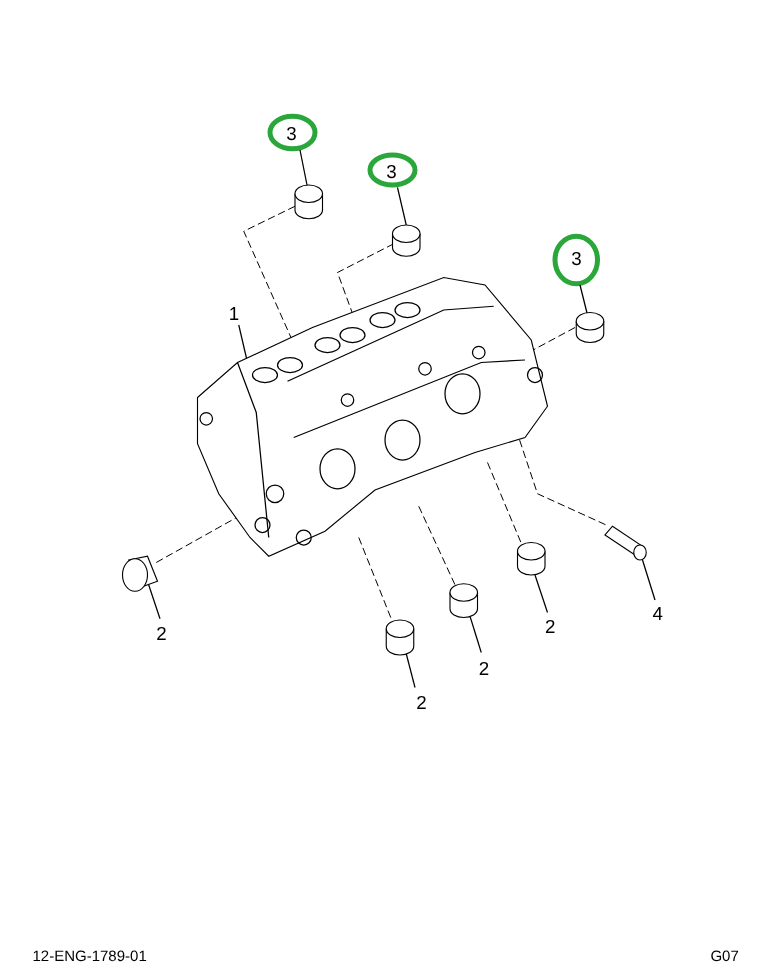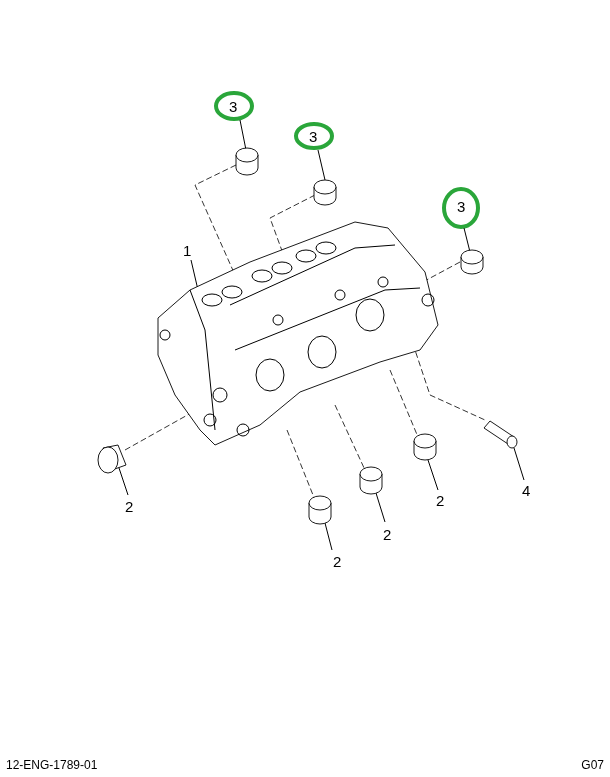--- a/index.html
+++ b/index.html
@@ -1,19 +1,19 @@
 <!DOCTYPE html>
 <html><head>
 <meta charset="utf-8">
 <style>
   html,body{margin:0;padding:0;background:#fff;}
   body{width:610px;height:777px;position:relative;overflow:hidden;font-family:"Liberation Sans",sans-serif;}
   svg{position:absolute;left:0;top:0;}
   .callout{font-family:"Liberation Sans",sans-serif;font-size:15px;fill:#000;}
-  .footer{position:absolute;top:758px;font-size:12px;color:#000;font-family:"Liberation Sans",sans-serif;}
+  .footer{position:absolute;top:758px;font-size:12px;color:#000;font-family:"Liberation Sans",sans-serif;margin-left:20px;}
   .ln{stroke:#000;stroke-width:1;fill:none;}
   .dash{stroke:#000;stroke-width:0.8;fill:none;stroke-dasharray:6 3;}
   .part{stroke:#000;stroke-width:0.9;fill:#fff;}
   .hl{stroke:#2aa63a;stroke-width:4;fill:none;}
 </style>
 </head>
 <body>
 
 <svg width="610" height="777" viewBox="0 0 610 777">
 
@@ -104,13 +104,13 @@
     <ellipse class="part" cx="425" cy="441" rx="11" ry="7"></ellipse>
   </g>
 
   <g>
     <path class="part" d="M484,428 L508,444 L514,437 L490,421 Z"></path>
     <ellipse class="part" cx="512" cy="442" rx="5" ry="6"></ellipse>
   </g>
 </svg>
 
 <div class="footer" style="left:6px;">12-ENG-1789-01</div>
-<div class="footer" style="right:6px;">G07</div>
+<div class="footer" style="right:19px;">G07</div>
 
 </body></html>

